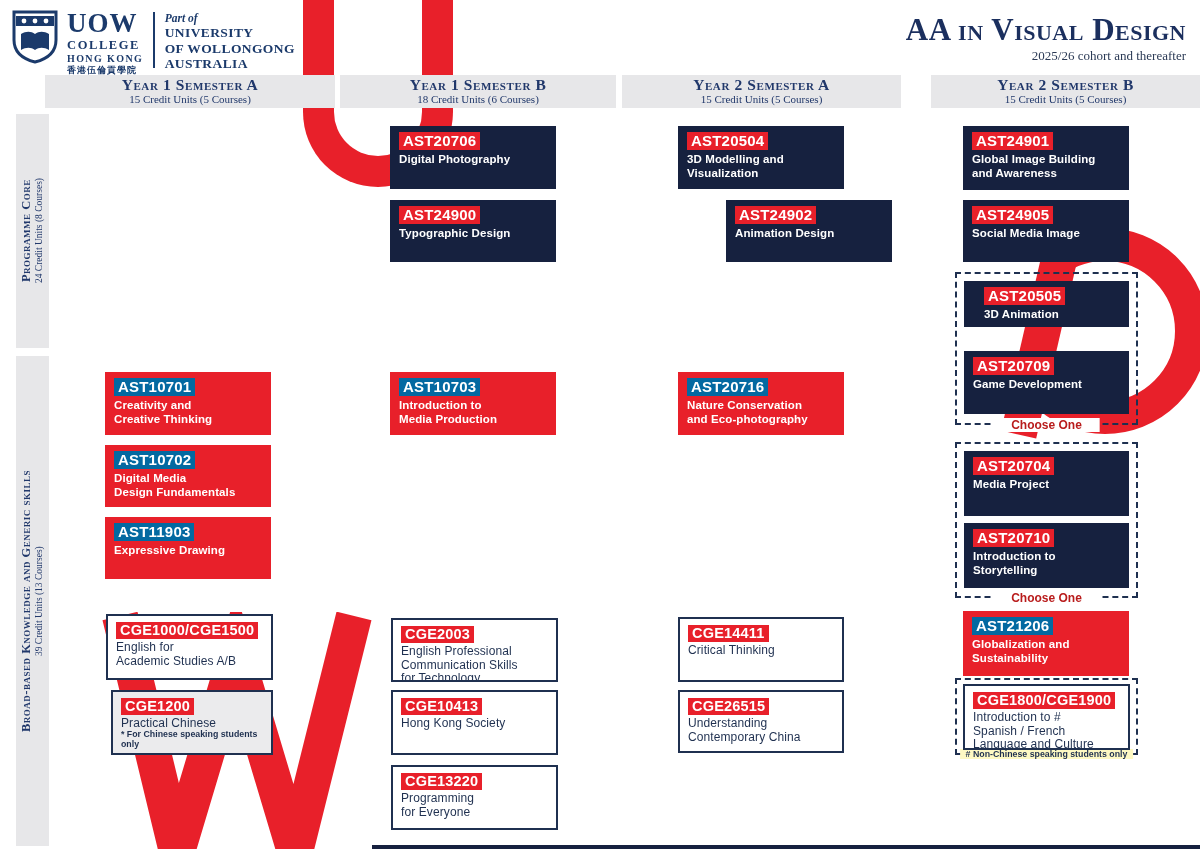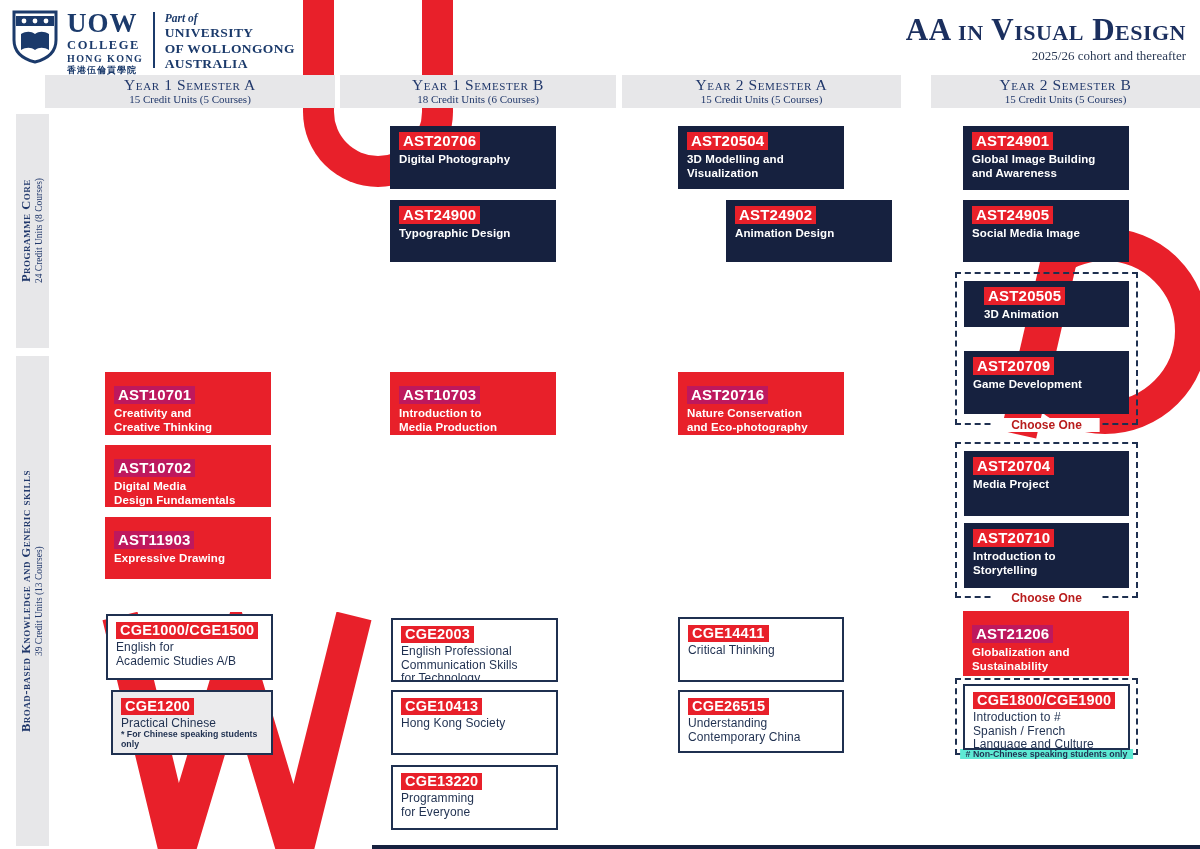--- a/index.html
+++ b/index.html
@@ -34,51 +34,51 @@
   .title-block{position:absolute;right:14px;top:14px;text-align:right;z-index:2;
                font-family:"Liberation Serif",serif;}
   .title-main{font-size:31px;font-weight:700;font-variant:small-caps;letter-spacing:.5px;
               color:#1b2f5e;line-height:1;}
   .title-sub{font-size:13px;color:#2b3a55;margin-top:3px;}
 
   
   .colhead{position:absolute;top:75px;height:33px;background:#e7e7e9;z-index:2;
            display:flex;flex-direction:column;align-items:center;justify-content:center;
            color:#21386b;font-family:"Liberation Serif",serif;}
-  .ch-main{font-size:15.5px;font-variant:small-caps;font-weight:400;letter-spacing:.6px;line-height:1.05;}
+  .ch-main{font-size:15.5px;font-variant:small-caps;font-weight:700;letter-spacing:.6px;line-height:1.05;}
   .ch-sub{font-size:11px;line-height:1.15;}
 
   
   .vband{position:absolute;left:16px;width:33px;background:#e7e7e9;z-index:2;
          display:flex;align-items:center;justify-content:center;}
   .vwrap{writing-mode:vertical-rl;transform:rotate(180deg);color:#21386b;
          font-family:"Liberation Serif",serif;text-align:center;line-height:1.1;}
   .v-main{display:block;font-variant:small-caps;font-weight:700;font-size:12.5px;letter-spacing:.5px;}
   .v-sub{display:block;font-size:9.5px;}
 
   
   .box{position:absolute;z-index:3;box-sizing:border-box;padding:6px 9px;overflow:hidden;}
   .chip{display:inline-block;font-weight:800;font-size:15px;line-height:1.2;padding:0 4px;letter-spacing:.2px;}
   .cname{font-weight:700;font-size:11.5px;line-height:1.18;margin-top:3px;white-space:pre-line;letter-spacing:.1px;}
   .navy-box{background:#16213f;color:#fff;}
   .navy-box .chip{background:#e8202a;color:#fff;}
   .red-box{background:#e8202a;color:#fff;}
-  .red-box .chip{background:#be185d;color:#fff;margin-top:8px;}
+  .red-box .chip{background:#0369a1;color:#fff;}
   .white-box{background:#fff;border:2px solid #1f3050;color:#1f3050;padding:5px 8px;}
   .white-box .chip{background:#e8202a;color:#fff;font-size:14.5px;}
   .white-box .cname{font-weight:500;font-size:12px;line-height:1.13;margin-top:2px;}
   .gray-box{background:#ebebed;}
   .fnote{position:absolute;left:8px;bottom:4px;font-size:8.8px;font-weight:700;color:#1f3050;}
 
   
   .group{position:absolute;z-index:3;border:2px dashed #1f3050;box-sizing:border-box;}
   .group-label{position:absolute;left:50%;bottom:-9px;transform:translateX(-50%);
                background:#fff;padding:0 18px;font-size:12px;font-weight:700;color:#b91c1c;white-space:nowrap;}
   .group-foot{position:absolute;left:50%;bottom:-6px;transform:translateX(-50%);
-              background:#5eead4;padding:0 6px;font-size:8.8px;font-weight:700;color:#1f3050;white-space:nowrap;}
+              background:#fef9c3;padding:0 6px;font-size:8.8px;font-weight:700;color:#1f3050;white-space:nowrap;}
 </style>
 </head>
 <body>
 
 <div class="page">
 
   <div class="deco u-letter"></div>
   <svg class="deco w-letter" width="292" height="240" viewBox="0 0 292 240">
     <path d="M32 4 L89 240 L148 43 L207 240 L266 4" fill="none" stroke="#e8202a" stroke-width="36"></path>
   </svg>

